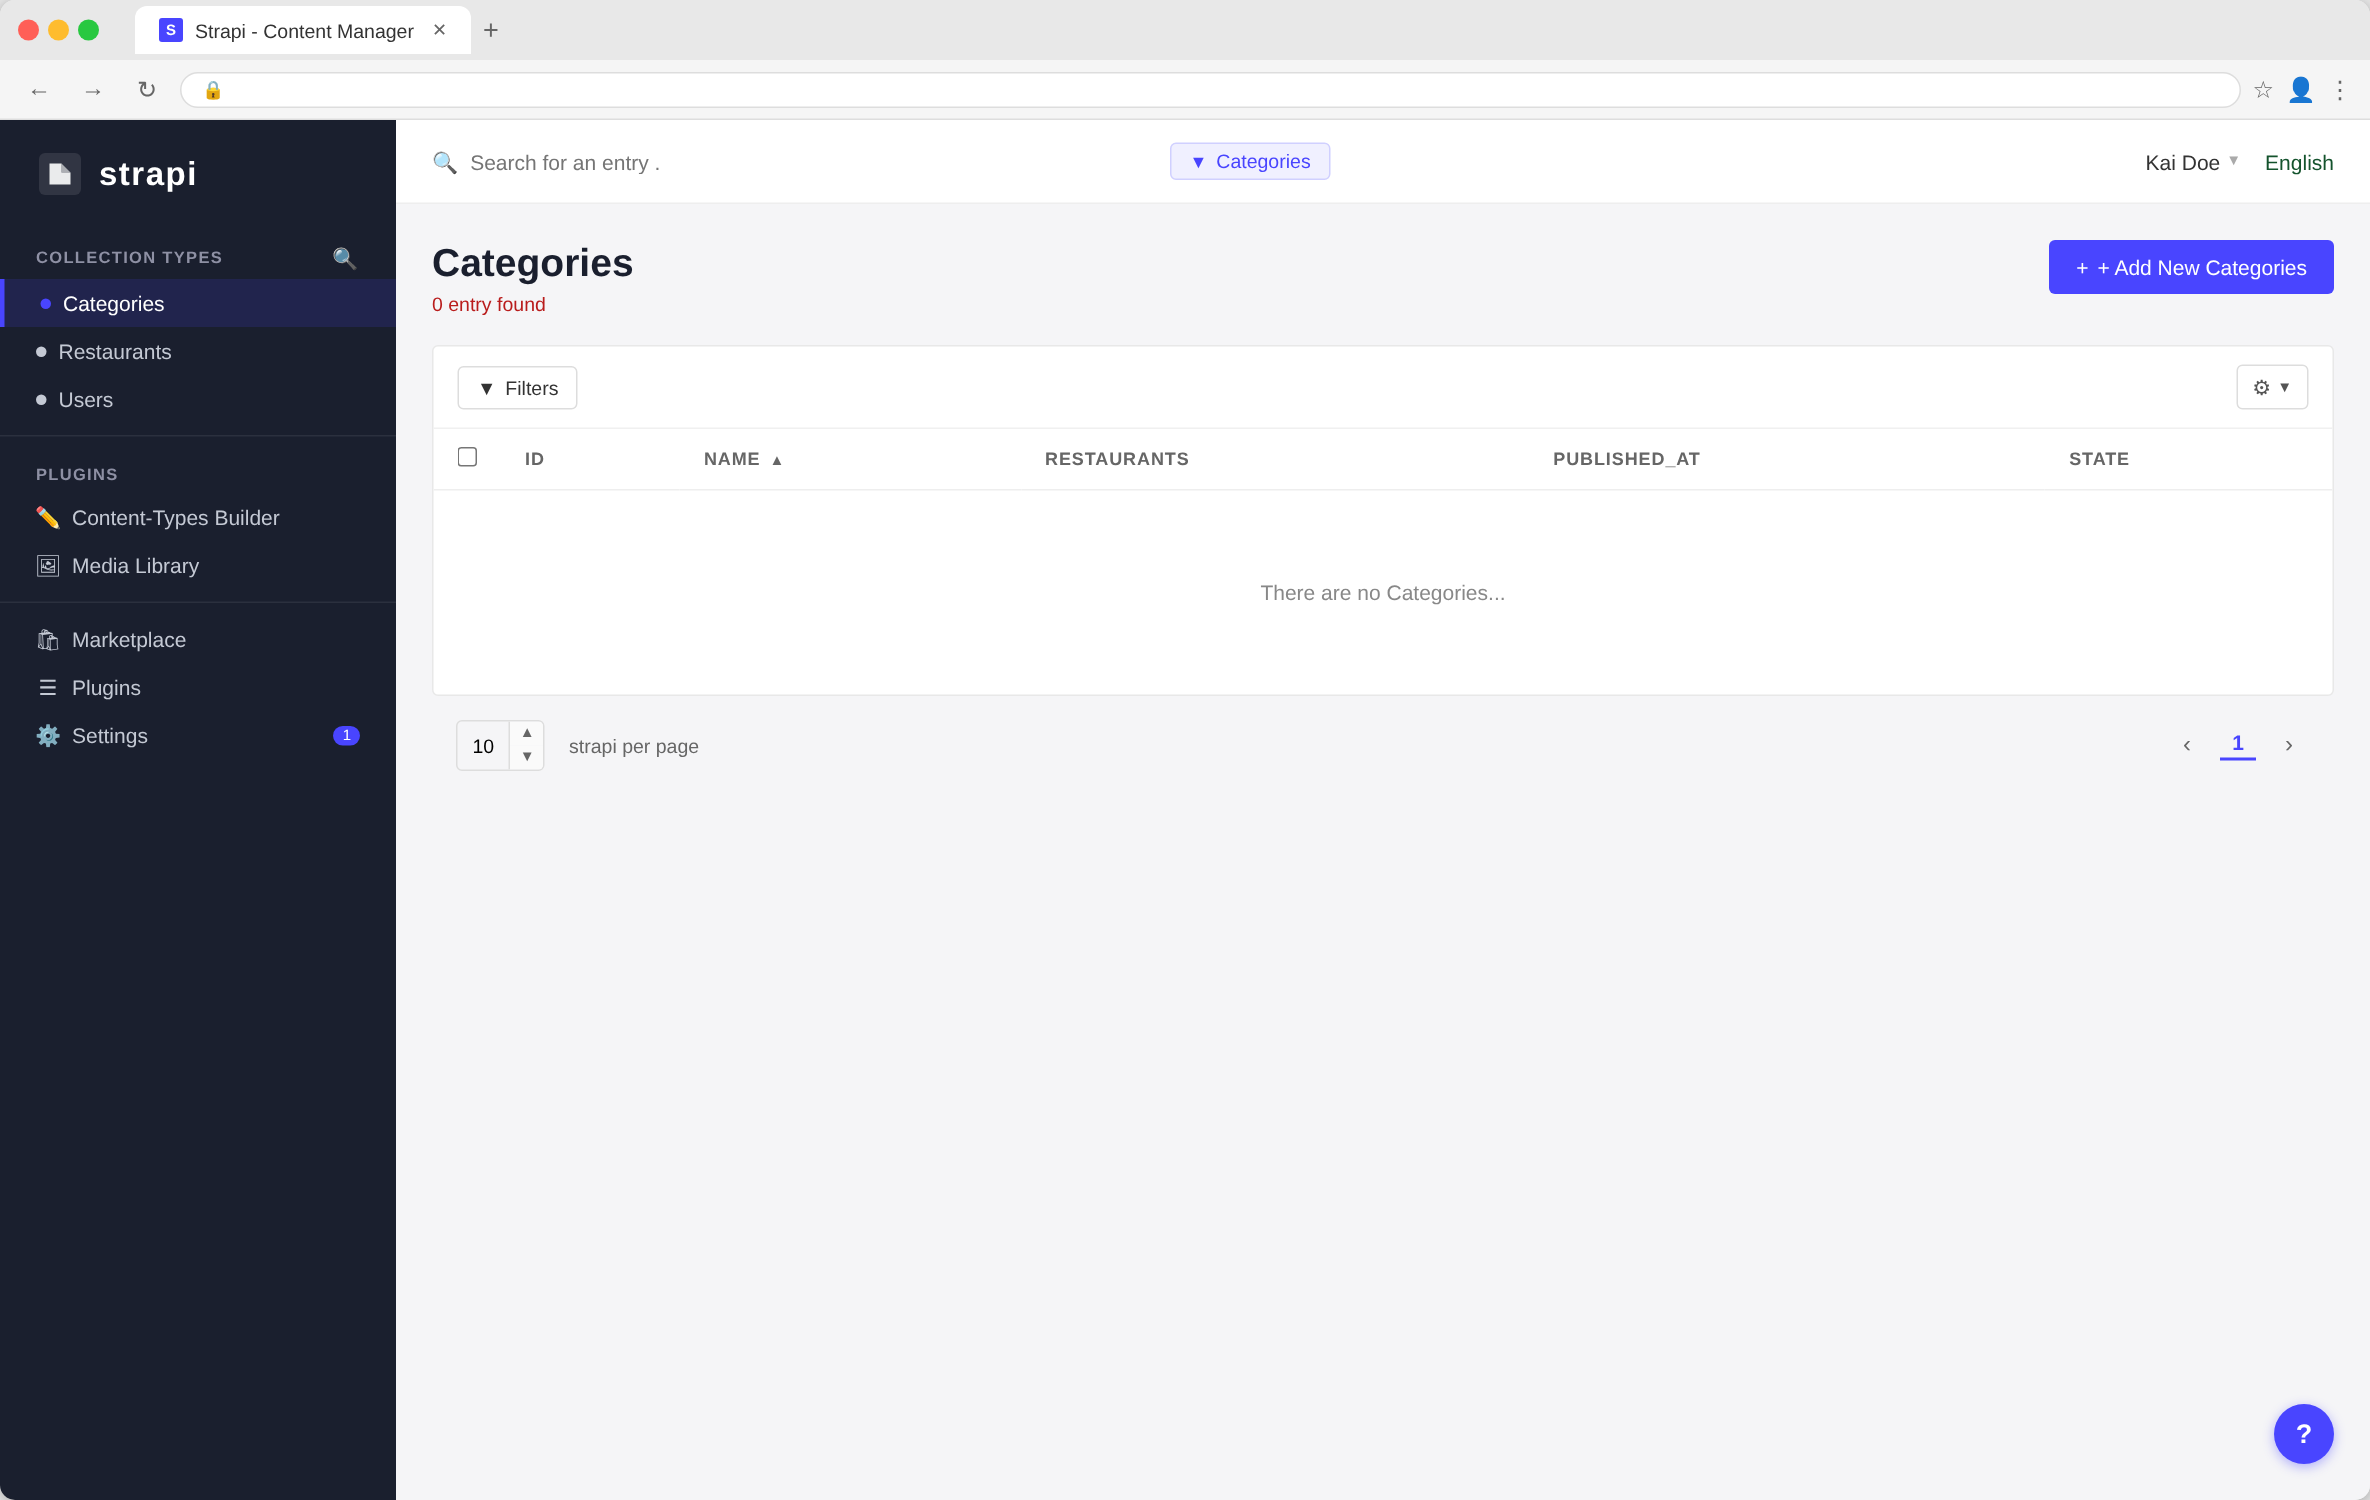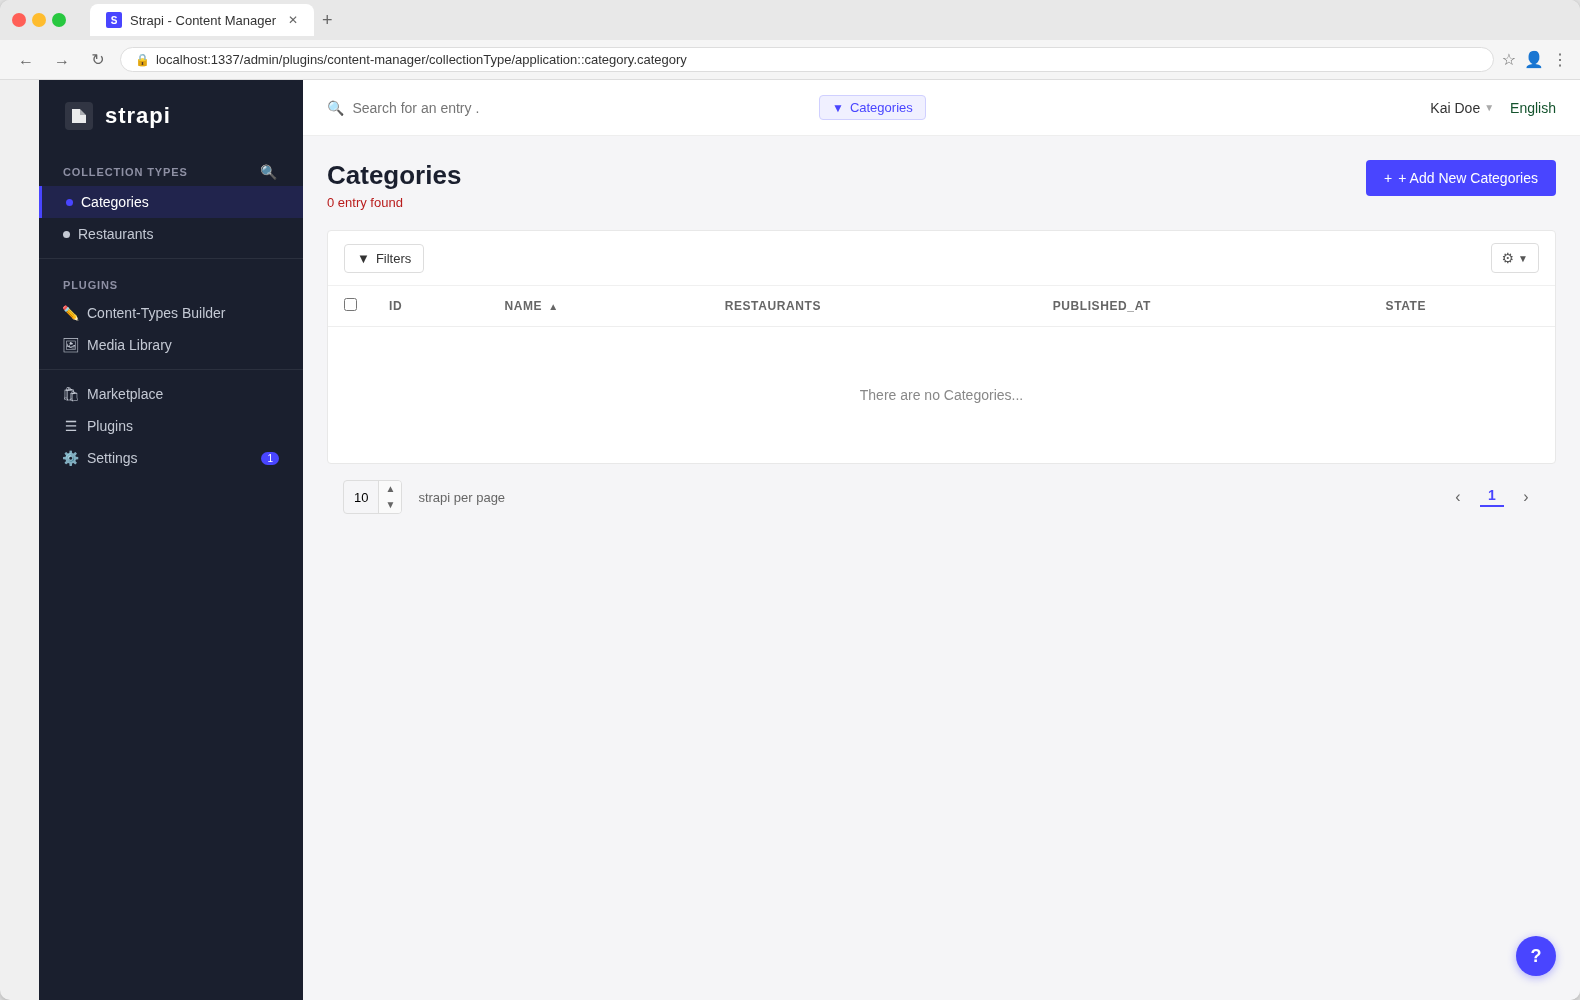--- a/index.html
+++ b/index.html
@@ -128,21 +128,20 @@
       display: flex;
       gap: 8px;
       align-items: center;
     }
 
     
     .app {
       display: flex;
       flex: 1;
       overflow: hidden;
-      margin-left: 39px;
     }
 
     
     .sidebar {
       width: 264px;
       background: #1a1f2e;
       color: #fff;
       display: flex;
       flex-direction: column;
       flex-shrink: 0;
@@ -560,21 +559,20 @@
       <span class="tab-new">+</span>
     </div>
   </div>
 
   <div class="browser-toolbar">
     <div class="nav-btn">←</div>
     <div class="nav-btn">→</div>
     <div class="nav-btn">↻</div>
     <div class="address-bar">
       <span style="color:#555;font-size:12px;">🔒</span>
-      <span class="address-text">localhost:1337/admin/plugins/content-manager/collectionType/application::category.category</span>
     </div>
     <div class="toolbar-icons">
       <span style="color:#666;font-size:16px;">☆</span>
       <span style="color:#666;font-size:16px;">👤</span>
       <span style="color:#666;font-size:16px;">⋮</span>
     </div>
   </div>
 
   <div class="app">
 
@@ -595,20 +593,24 @@
         <span class="sidebar-search-icon">🔍</span>
       </div>
 
       <div class="sidebar-item active">
         <span class="dot-indicator"></span>
         <span>Categories</span>
       </div>
       <div class="sidebar-item">
         <span class="dot-indicator"></span>
         <span>Restaurants</span>
+      </div>
+      <div class="sidebar-item">
+        <span class="dot-indicator"></span>
+        <span>Users</span>
       </div>
 
       <div class="sidebar-divider"></div>
 
       <div class="sidebar-section-title">
         <span>PLUGINS</span>
       </div>
 
       <div class="sidebar-item">
         <span class="sidebar-item-icon">✏️</span>

